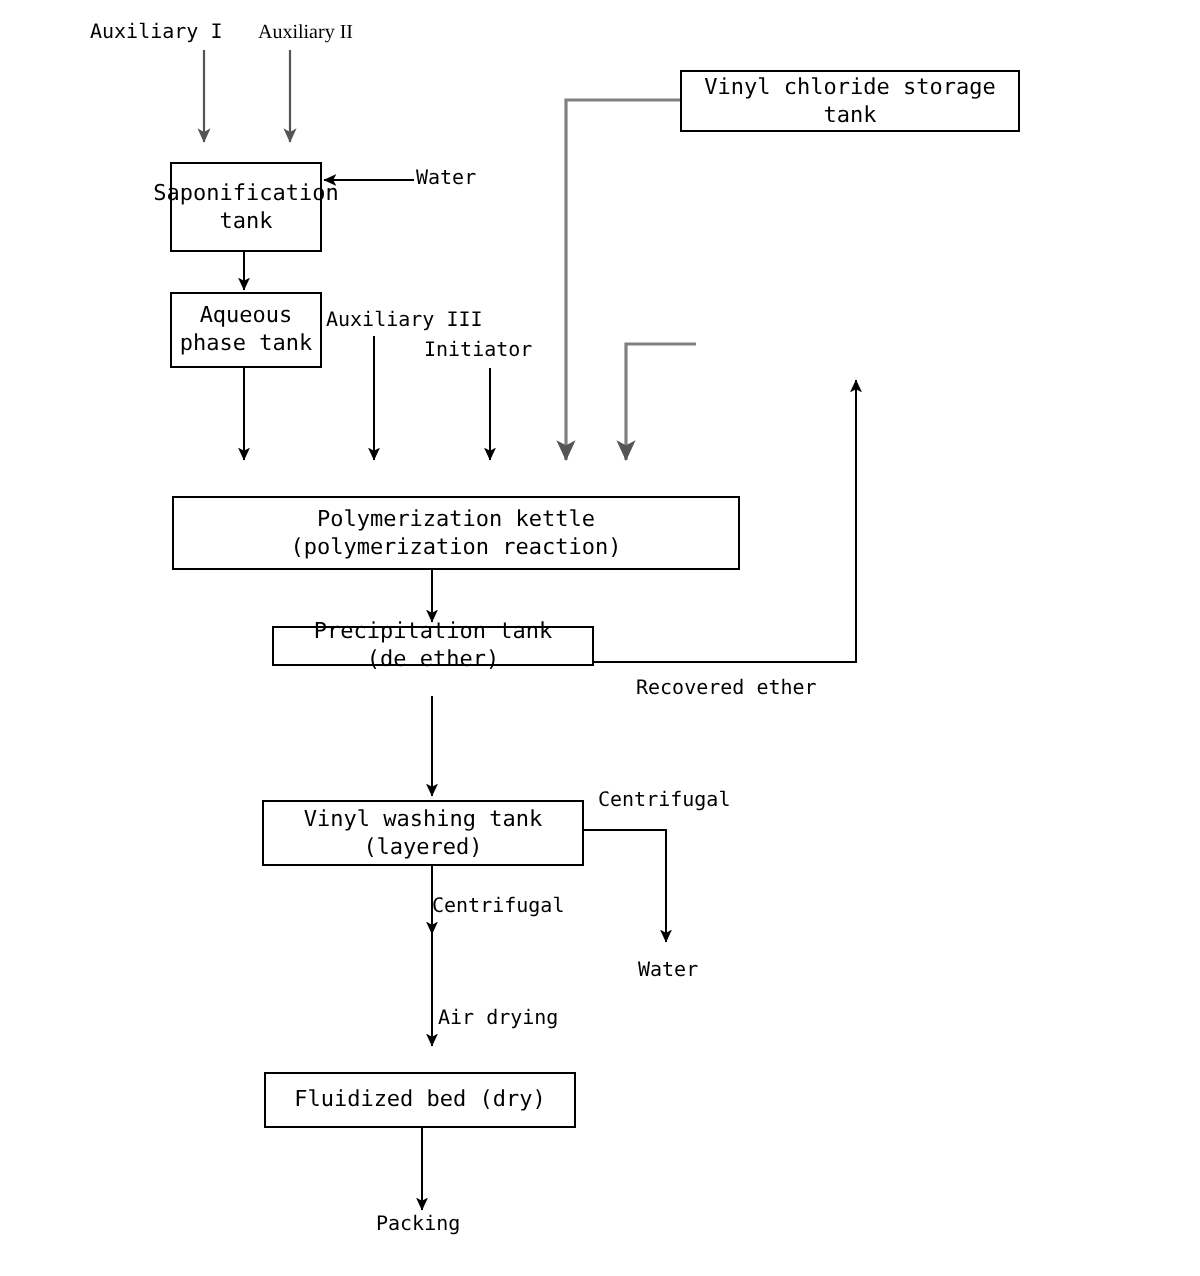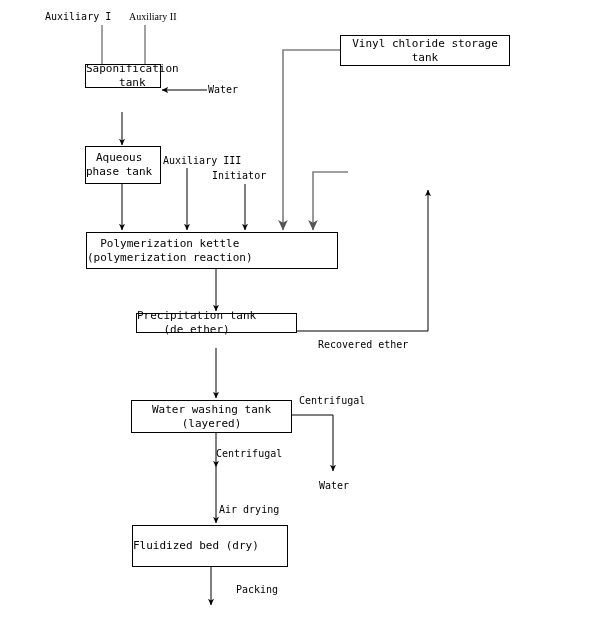--- a/index.html
+++ b/index.html
@@ -25,20 +25,21 @@
     width: 600px;
     height: 638px;
   }
   .node-box {
     position: absolute;
     box-sizing: border-box;
     border: 1px solid #000000;
     background: #ffffff;
     display: flex;
     align-items: center;
+    justify-content: center;
     text-align: center;
     font-family: "DejaVu Sans Mono", "Liberation Mono", monospace;
     font-size: 11px;
     line-height: 14px;
     color: #000000;
     white-space: pre-line;
     letter-spacing: 0px;
     z-index: 3;
   }
   .free-label {
@@ -88,45 +89,45 @@
       <path d="M216,268 L216,311" marker-end="url(#arrowBlack)"></path>
       <path d="M297,331 L428,331 L428,190" marker-end="url(#arrowBlack)"></path>
       <path d="M216,348 L216,398" marker-end="url(#arrowBlack)"></path>
       <path d="M292,415 L333,415 L333,471" marker-end="url(#arrowBlack)"></path>
       <path d="M216,432 L216,467" marker-end="url(#arrowBlack)"></path>
       <path d="M216,467 L216,523" marker-end="url(#arrowBlack)"></path>
       <path d="M211,560 L211,605" marker-end="url(#arrowBlack)"></path>
     </g>
   </svg>
 
-  <div class="node-box" style="left:85px; top:64px; width:76px; height:24px;">
+  <div class="node-box" style="left:85px; top:81px; width:76px; height:45px;">
     <span>Saponification
 tank</span>
   </div>
 
   <div class="node-box" style="left:85px; top:146px; width:76px; height:38px;">
     <span>Aqueous
 phase tank</span>
   </div>
 
-  <div class="node-box" style="left:86px; top:232px; width:252px; height:37px;">
+  <div class="node-box" style="left:86px; top:248px; width:284px; height:37px;">
     <span>Polymerization kettle
 (polymerization reaction)</span>
   </div>
 
   <div class="node-box" style="left:136px; top:313px; width:161px; height:20px;">
     <span>Precipitation tank
 (de ether)</span>
   </div>
 
   <div class="node-box" style="left:131px; top:400px; width:161px; height:33px;">
-    <span>Water washing tank (layered)</span>
+    <span>Vinyl washing tank (layered)</span>
   </div>
 
-  <div class="node-box" style="left:132px; top:525px; width:156px; height:42px;">
+  <div class="node-box" style="left:132px; top:536px; width:156px; height:28px;">
     <span>Fluidized bed (dry)</span>
   </div>
 
   <div class="node-box" style="left:340px; top:35px; width:170px; height:31px;">
     <span>Vinyl chloride storage tank</span>
   </div>
 
 
   <div class="free-label" style="left:45px; top:10px;">Auxiliary I</div>
 
@@ -141,15 +142,15 @@
   <div class="free-label" style="left:318px; top:338px;">Recovered ether</div>
 
   <div class="free-label" style="left:299px; top:394px;">Centrifugal</div>
 
   <div class="free-label" style="left:216px; top:447px;">Centrifugal</div>
 
   <div class="free-label" style="left:319px; top:479px;">Water</div>
 
   <div class="free-label" style="left:219px; top:491px;margin-top:12px;">Air drying</div>
 
-  <div class="free-label" style="left:188px; top:583px;margin-left:48px;">Packing</div>
+  <div class="free-label" style="left:188px; top:606px;">Packing</div>
 
 </div>
 
 </body></html>

